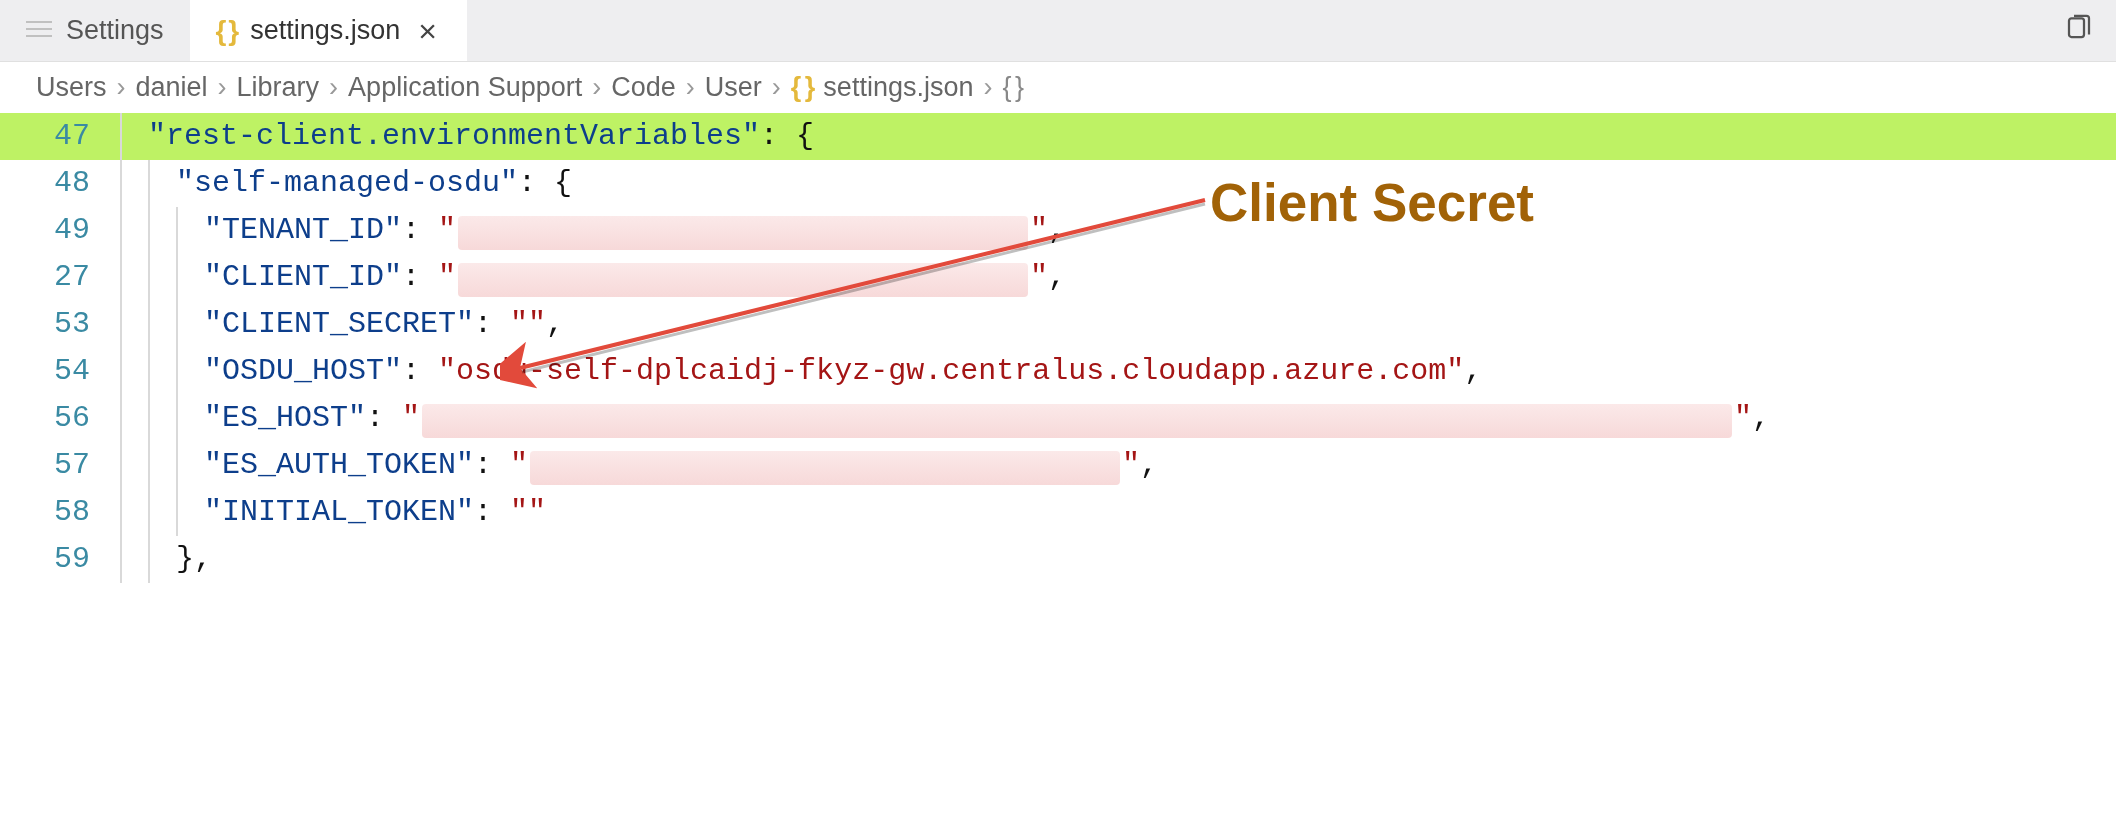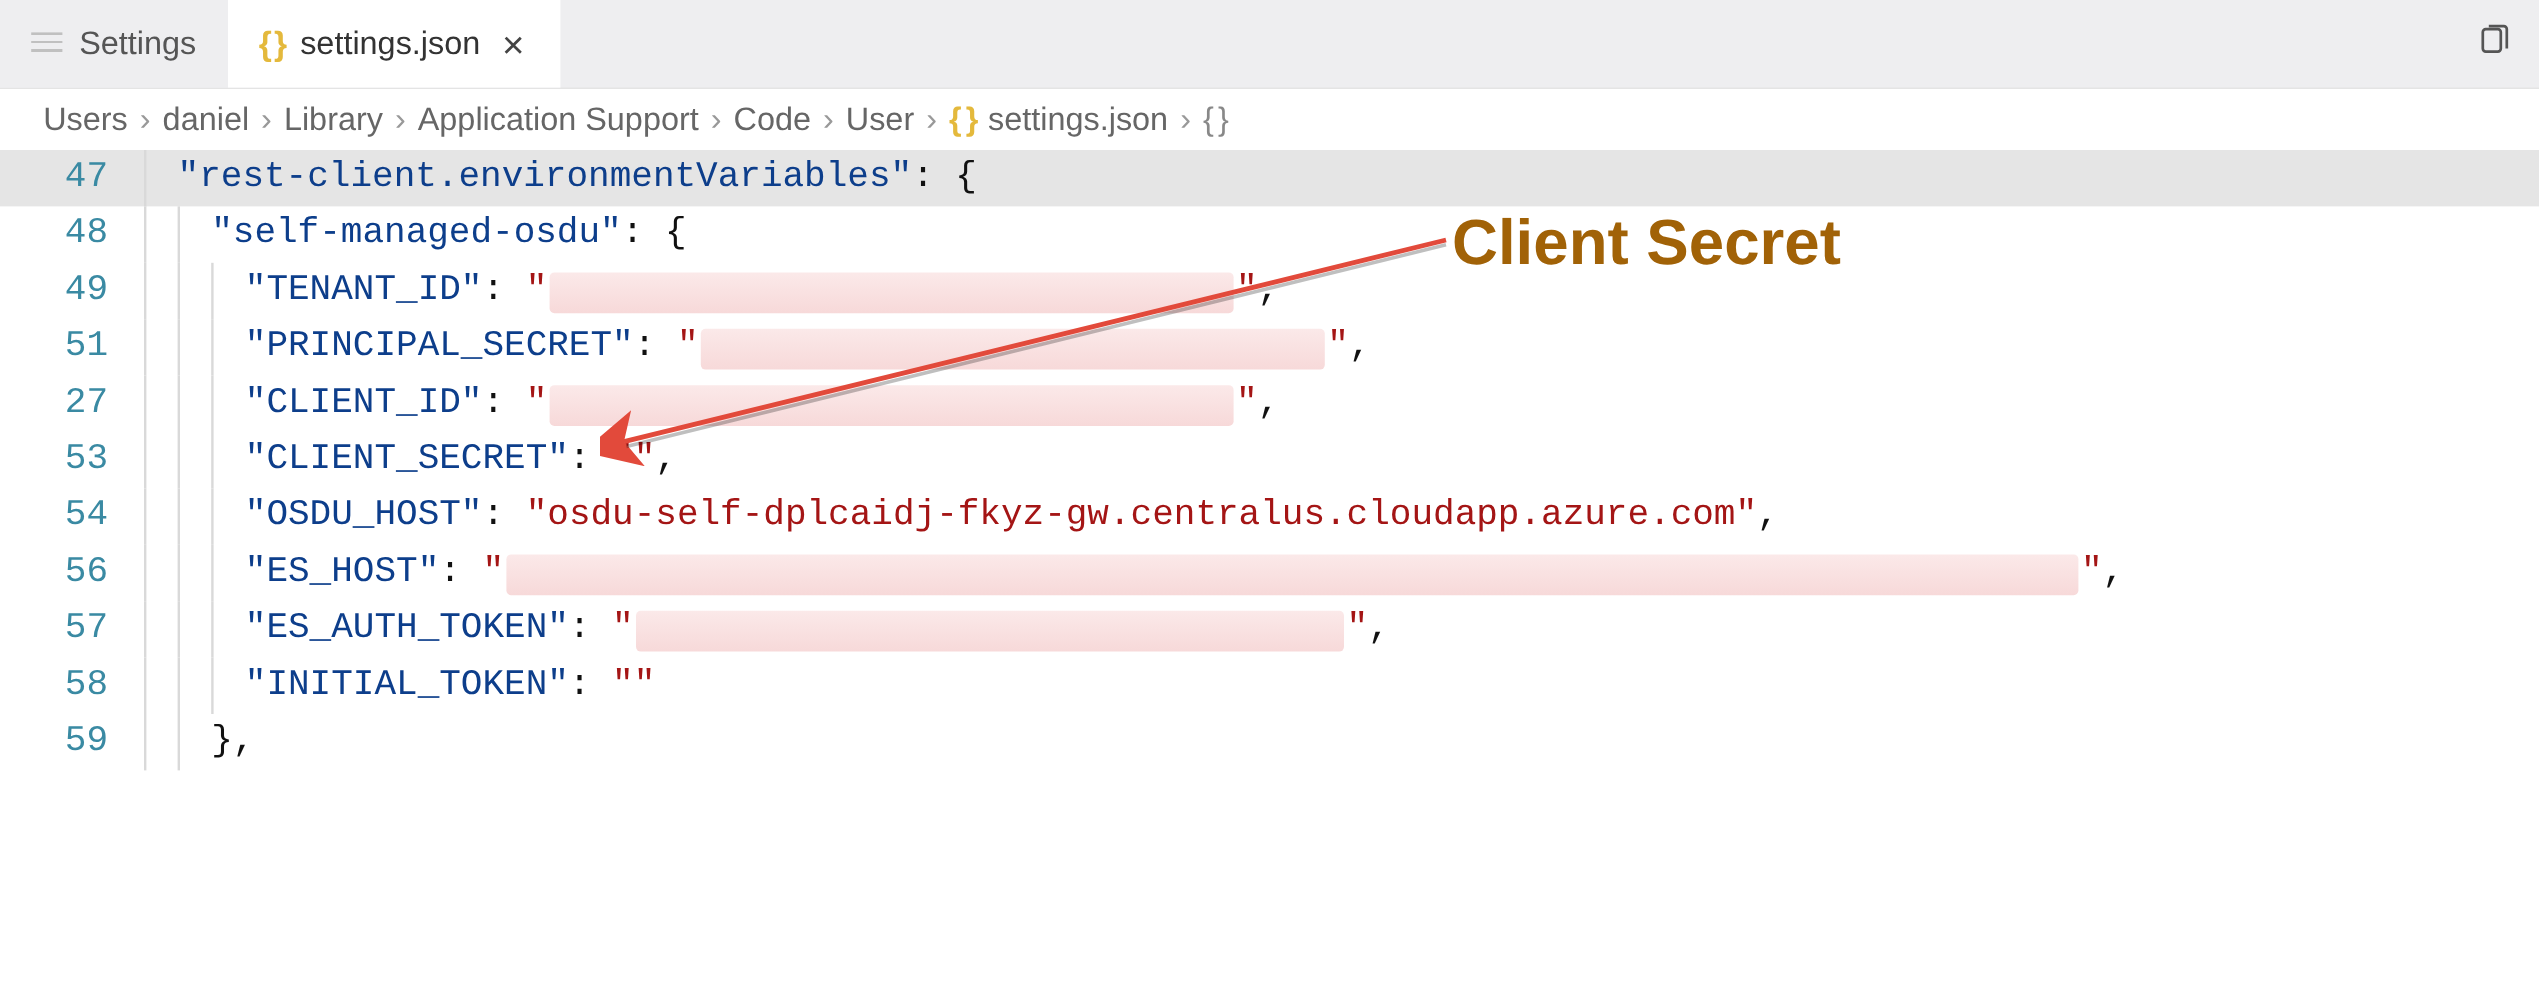--- a/index.html
+++ b/index.html
@@ -7,21 +7,21 @@
       font-family: -apple-system, BlinkMacSystemFont, "Segoe UI", sans-serif;
       background: #fff;
       width: 2116px;
       height: 832px;
       overflow: hidden;
       position: relative;
     }
     .tabbar {
       display: flex;
       align-items: center;
-      height: 74px;
+      height: 62px;
       background: #eeeef0;
       border-bottom: 1px solid #e0e0e0;
     }
     .tab {
       display: flex;
       align-items: center;
       height: 100%;
       padding: 0 26px;
       font-size: 27px;
       color: #555;
@@ -69,21 +69,21 @@
     .editor {
       font-family: Menlo, Consolas, "Courier New", monospace;
       font-size: 30px;
       line-height: 47px;
     }
     .code-line {
       display: flex;
       align-items: center;
       position: relative;
     }
-    .code-line.highlight { background: #e5e5e5; }
+    .code-line.highlight { background: #bef264; }
     .gutter {
       width: 120px;
       text-align: right;
       padding-right: 30px;
       color: #3a8aa3;
       user-select: none;
       flex-shrink: 0;
     }
     .indent-guides {
       display: flex;
@@ -180,29 +180,20 @@
     <div class="code-line">
       <div class="gutter">49</div>
       <div class="indent-guides">
         <div class="ig"></div>
         <div class="ig"></div>
         <div class="ig"></div>
       </div>
       <div class="code"><span class="tok-key">"TENANT_ID"</span><span class="tok-punc">: </span><span class="tok-str">"</span><span class="redact" style="width: 570px;"></span><span class="tok-str">"</span><span class="tok-punc">,</span></div>
     </div>
     <div class="code-line">
-      <div class="gutter">51</div>
-      <div class="indent-guides">
-        <div class="ig"></div>
-        <div class="ig"></div>
-        <div class="ig"></div>
-      </div>
-      <div class="code"><span class="tok-key">"PRINCIPAL_SECRET"</span><span class="tok-punc">: </span><span class="tok-str">"</span><span class="redact" style="width: 520px;"></span><span class="tok-str">"</span><span class="tok-punc">,</span></div>
-    </div>
-    <div class="code-line">
       <div class="gutter">27</div>
       <div class="indent-guides">
         <div class="ig"></div>
         <div class="ig"></div>
         <div class="ig"></div>
       </div>
       <div class="code"><span class="tok-key">"CLIENT_ID"</span><span class="tok-punc">: </span><span class="tok-str">"</span><span class="redact" style="width: 570px;"></span><span class="tok-str">"</span><span class="tok-punc">,</span></div>
     </div>
     <div class="code-line">
       <div class="gutter">53</div>

